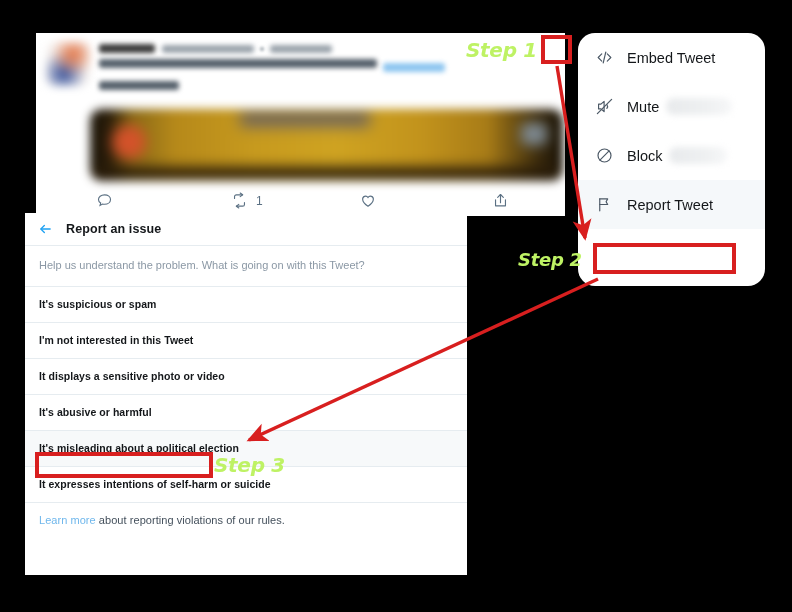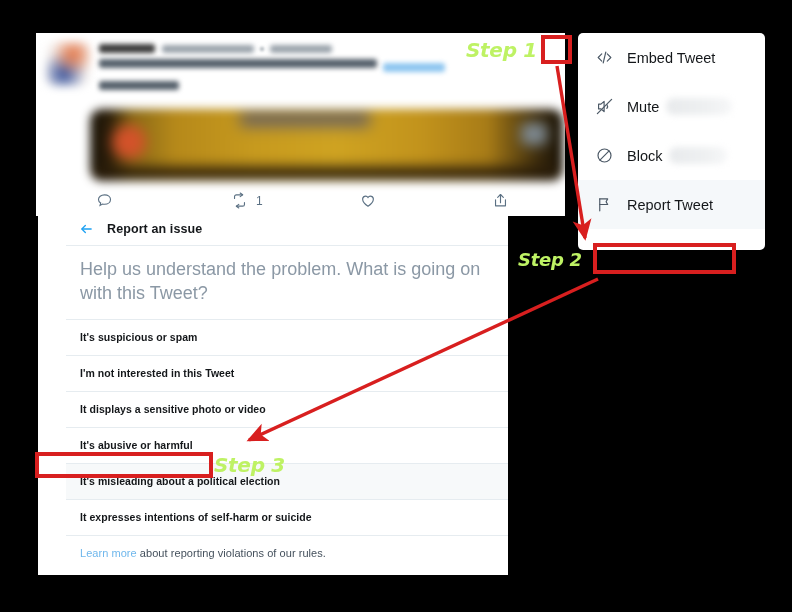--- a/index.html
+++ b/index.html
@@ -72,22 +72,22 @@
   .act{flex:1;display:flex;align-items:center;justify-content:flex-start;color:#5b7083;}
   .act:nth-child(1){padding-left:60px;}
   .act:nth-child(2){padding-left:61px;}
   .act:nth-child(3){padding-left:56px;}
   .act:nth-child(4){padding-left:60px;}
   .act svg{display:block;}
   .act-count{font-size:12px;color:#5b7083;margin-left:7px;}
 
   
   .menu{
-    position:absolute;left:578px;top:33px;width:187px;height:217px;
-    background:#ffffff;border-radius:5px;
+    position:absolute;left:578px;top:33px;width:187px;height:253px;
+    background:#ffffff;border-radius:17px;
     box-shadow:0 0 14px rgba(0,0,0,.28);
     overflow:hidden;
   }
   .menu-item{
     height:49px;display:flex;align-items:center;padding-left:15px;box-sizing:border-box;
   }
   .menu-item.report{background:#f5f8fa;}
   .mi-icon{width:22px;height:22px;flex:0 0 22px;display:flex;align-items:center;justify-content:center;
     color:#4c5966;margin-right:12px;}
   .mi-label{font-size:14.5px;color:#14171a;white-space:nowrap;}
@@ -95,31 +95,31 @@
     height:17px;border-radius:8px;margin-left:7px;
     background:linear-gradient(90deg,#e8eaec 0%,#eef0f1 60%,#f6f7f8 100%);
     filter:blur(3.2px);
   }
   .pill-unfollow{width:74px;}
   .pill-mute{width:66px;}
   .pill-block{width:58px;}
 
   
   .dialog{
-    position:absolute;left:38px;top:213px;width:442px;height:362px;
-    background:#ffffff;overflow:hidden;padding-left:28px;
+    position:absolute;left:25px;top:213px;width:442px;height:362px;
+    background:#ffffff;overflow:hidden;
   }
   .dlg-head{
     height:33px;display:flex;align-items:center;padding-left:12px;
     border-bottom:1px solid #e6ecf0;box-sizing:border-box;
   }
   .back-arrow{color:#1da1f2;width:18px;height:18px;margin-right:11px;display:flex;align-items:center;}
   .dlg-title{font-size:12.5px;font-weight:bold;color:#14171a;letter-spacing:.1px;}
   .dlg-prompt{
-    padding:12px 16px 13px 14px;font-size:18px;color:#8b98a5;line-height:1.32;
+    padding:12px 16px 13px 14px;font-size:11px;color:#8b98a5;line-height:1.32;
     border-bottom:1px solid #e6ecf0;
   }
   .opt{
     height:36px;display:flex;align-items:center;padding-left:14px;box-sizing:border-box;
     border-bottom:1px solid #e6ecf0;
     font-size:10.5px;font-weight:bold;color:#14171a;letter-spacing:.05px;
   }
   .opt.highlight{background:#f7f9fa;}
   .dlg-foot{
     padding:11px 14px;font-size:11px;color:#3c4call;color:#44505c;letter-spacing:.05px;

